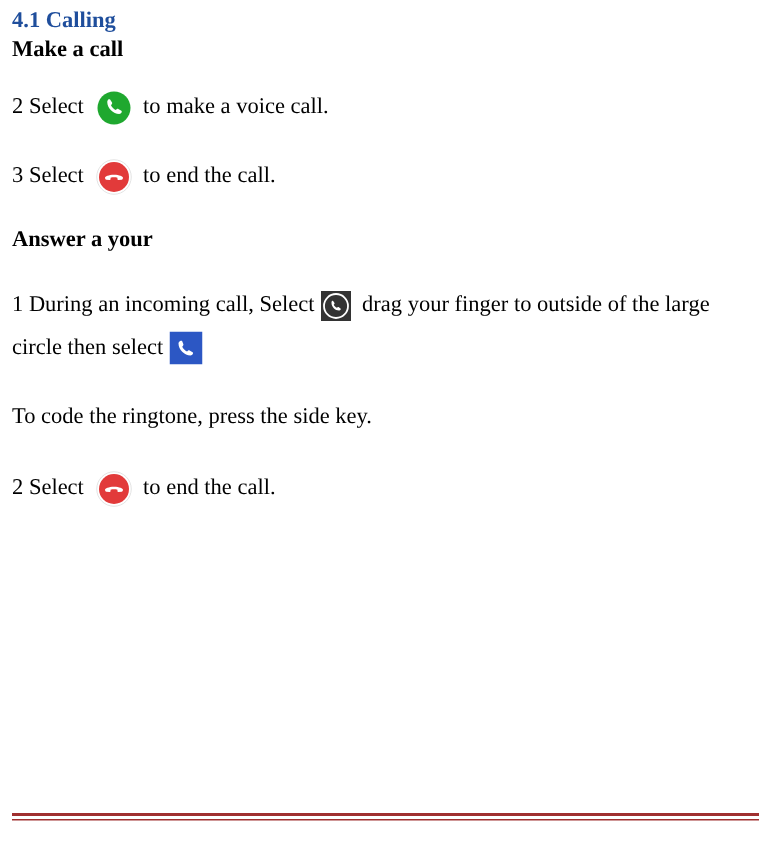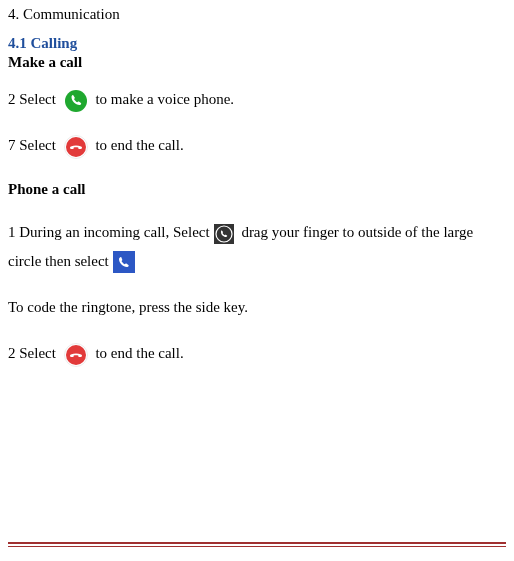--- a/index.html
+++ b/index.html
@@ -56,51 +56,50 @@
   .footer-lines .l2 {
     height: 1px;
     background: #a03030;
   }
 </style>
 </head>
 <body>
 
 <div class="page">
 
-  <p class="sec-title">4. Communication</p>
 
   <p class="sub-heading">4.1 Calling</p>
 
   <p class="label-bold">Make a call</p>
 
 
   <p class="step">
     <span>2 Select </span>
     <span class="icon-wrap">
       <svg class="icon" width="24" height="24" viewBox="0 0 24 24">
         <circle cx="12" cy="12" r="11" fill="#1fa82f"></circle>
         <path d="M7.5 8c0 4 4 8 8 8 .6 0 1.3-.5 1.6-1.1.2-.4.1-.8-.2-1l-2-1.3c-.3-.2-.7-.1-1 .1l-.7.6c-1.3-.6-2.6-1.9-3.2-3.2l.6-.7c.2-.3.3-.7.1-1L9.4 6.4c-.2-.3-.6-.4-1-.2C7.9 6.5 7.5 7.4 7.5 8z" fill="#fff"></path>
       </svg>
     </span>
-    <span> to make a voice phone.</span>
+    <span> to make a voice call.</span>
   </p>
 
   <p class="step">
-    <span>7 Select </span>
+    <span>3 Select </span>
     <span class="icon-wrap">
       <svg class="icon" width="24" height="24" viewBox="0 0 24 24">
         <circle cx="12" cy="12" r="11.5" fill="#fff" stroke="#d9d9d9" stroke-width="0.5"></circle>
         <circle cx="12" cy="12" r="10" fill="#e23a3a"></circle>
         <path d="M6 12.5c0-.8 2.4-2 6-2s6 1.2 6 2c0 .5-.3 1.3-.9 1.4l-2.1.1c-.4 0-.7-.3-.7-.7v-.8c-.7-.2-1.5-.3-2.3-.3s-1.6.1-2.3.3v.8c0 .4-.3.7-.7.7l-2.1-.1C6.3 13.8 6 13 6 12.5z" fill="#fff"></path>
       </svg>
     </span>
     <span> to end the call.</span>
   </p>
 
-  <p class="label-bold" style="margin-bottom:20px;">Phone a call</p>
+  <p class="label-bold" style="margin-bottom:20px;">Answer a your</p>
 
   <p class="step" style="line-height:1.9; ">
     <span>1 During an incoming call, Select</span><span class="icon-wrap">
       <svg class="icon" width="20" height="20" viewBox="0 0 20 20">
         <rect x="0" y="0" width="20" height="20" fill="#333"></rect>
         <circle cx="10" cy="10" r="8" fill="none" stroke="#fff" stroke-width="1.2"></circle>
         <path d="M7 8c0 2.6 2.4 5 5 5 .4 0 .9-.3 1.1-.7.1-.3.1-.5-.1-.7l-1.3-.9c-.2-.1-.5-.1-.6.1l-.5.4c-.9-.4-1.7-1.2-2.1-2.1l.4-.5c.2-.2.2-.4.1-.6L8.1 6.7c-.2-.2-.4-.2-.7-.1C7 6.8 7 7.6 7 8z" fill="#fff"></path>
       </svg>
     </span>
     <span> drag your finger to outside of the large circle then select</span><span class="icon-wrap">

